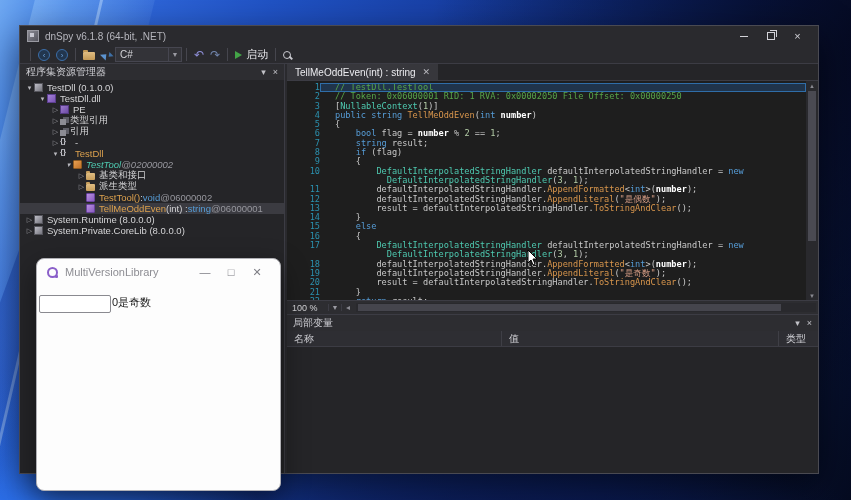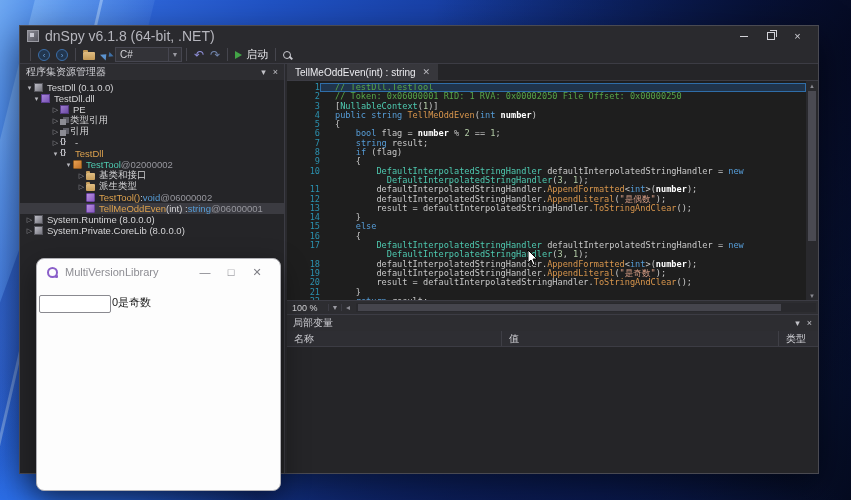--- a/index.html
+++ b/index.html
@@ -18,21 +18,21 @@
   .p3{left:-10px;top:120px;width:90px;height:420px;transform:skewX(-20deg);
       background:linear-gradient(95deg,rgba(20,60,170,.5),rgba(20,60,170,0) 80%);}
 
   
   #main-window{position:absolute;left:19px;top:25px;width:800px;height:449px;
     background:#2a2a2e;border:1px solid #4a4a52;box-sizing:border-box;
     box-shadow:0 12px 34px rgba(0,0,0,.55);display:flex;flex-direction:column;color:#d4d4d4;}
   .titlebar{height:20px;display:flex;align-items:center;padding:0 7px;gap:6px;flex:none;}
   .app-icon{width:10px;height:10px;border:1px solid #9a9aa2;background:linear-gradient(135deg,#8b8b94,#55555e);position:relative;flex:none;}
   .app-icon::after{content:"";position:absolute;left:2px;top:2px;width:4px;height:4px;background:#c9c9d2;}
-  .title-text{font-size:14px;color:#b6b6bd;white-space:nowrap;}
+  .title-text{font-size:10px;color:#b6b6bd;white-space:nowrap;}
   .win-controls{margin-left:auto;display:flex;}
   .win-btn{width:27px;height:19px;display:flex;align-items:center;justify-content:center;color:#d2d2d8;font-size:11px;}
   .ic-min{width:8px;height:1px;background:#d2d2d8;}
   .ic-restore{width:6px;height:6px;border:1px solid #d2d2d8;position:relative;}
   .ic-restore::before{content:"";position:absolute;left:2px;top:-3px;width:6px;height:6px;border:1px solid #d2d2d8;border-left:none;border-bottom:none;}
 
   
   .menubar{height:17px;display:flex;align-items:center;padding:0 6px;font-size:11px;color:#e2e2e6;flex:none;white-space:nowrap;}
   .menu-item{padding:1px 8px;}
   .tb-sep{width:1px;height:13px;background:#46464e;margin:0 4px;flex:none;}
@@ -194,21 +194,21 @@
             <span>▾</span>
             <span>×</span>
           </span>
         </div>
         <div class="tree" id="tree">
             <div class="tree-row" style="padding-left: 5px;">
               <span class="exp">▾</span>
               <span class="ticon assembly"></span>
               <span class="seg-w">TestDll (0.1.0.0)</span>
             </div>
-            <div class="tree-row" style="padding-left: 12px;">
+            <div class="tree-row" style="padding-left: 18px;">
               <span class="exp">▾</span>
               <span class="ticon module"></span>
               <span class="seg-w">TestDll.dll</span>
             </div>
             <div class="tree-row" style="padding-left: 31px;">
               <span class="exp closed">▷</span>
               <span class="ticon pe"></span>
               <span class="seg-w">PE</span>
             </div>
             <div class="tree-row" style="padding-left: 31px;">
@@ -224,21 +224,21 @@
             <div class="tree-row" style="padding-left: 31px;">
               <span class="exp closed">▷</span>
               <span class="ticon ns"></span>
               <span class="seg-w">-</span>
             </div>
             <div class="tree-row" style="padding-left: 31px;">
               <span class="exp">▾</span>
               <span class="ticon ns"></span>
               <span class="seg-o">TestDll</span>
             </div>
-            <div class="tree-row" style="padding-left: 44px;">
+            <div class="tree-row" style="padding-left: 44px; font-style: italic;">
               <span class="exp">▾</span>
               <span class="ticon class"></span>
               <span class="seg-t">TestTool</span>
               <span class="seg-g"> @02000002</span>
             </div>
             <div class="tree-row" style="padding-left: 57px;">
               <span class="exp closed">▷</span>
               <span class="ticon folder"></span>
               <span class="seg-w">基类和接口</span>
             </div>

